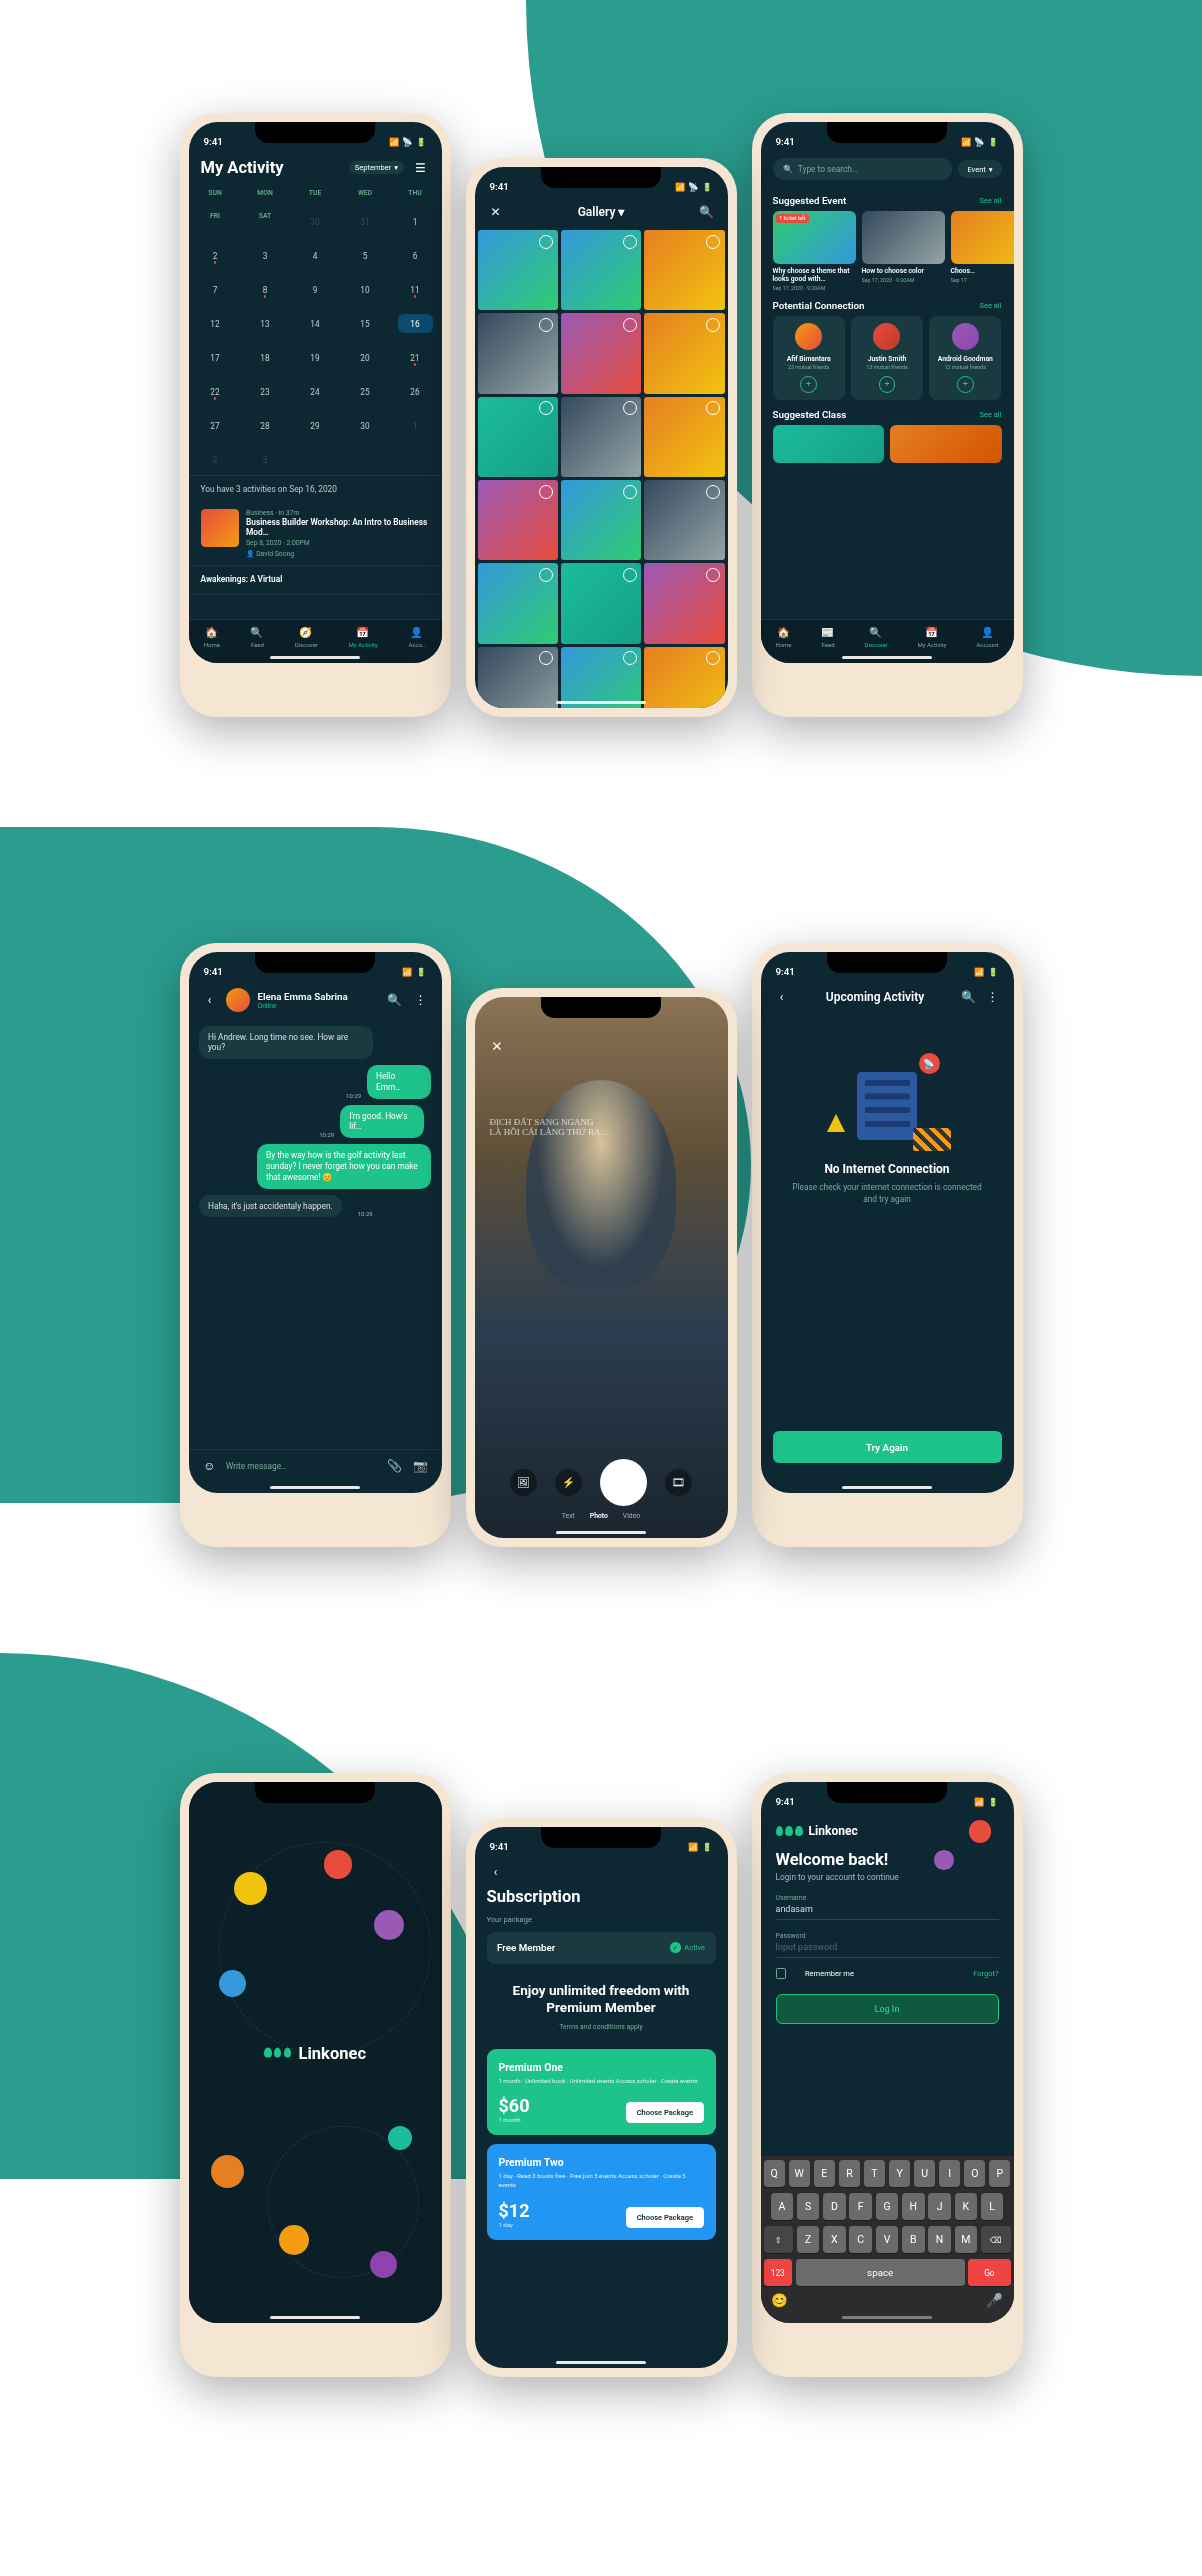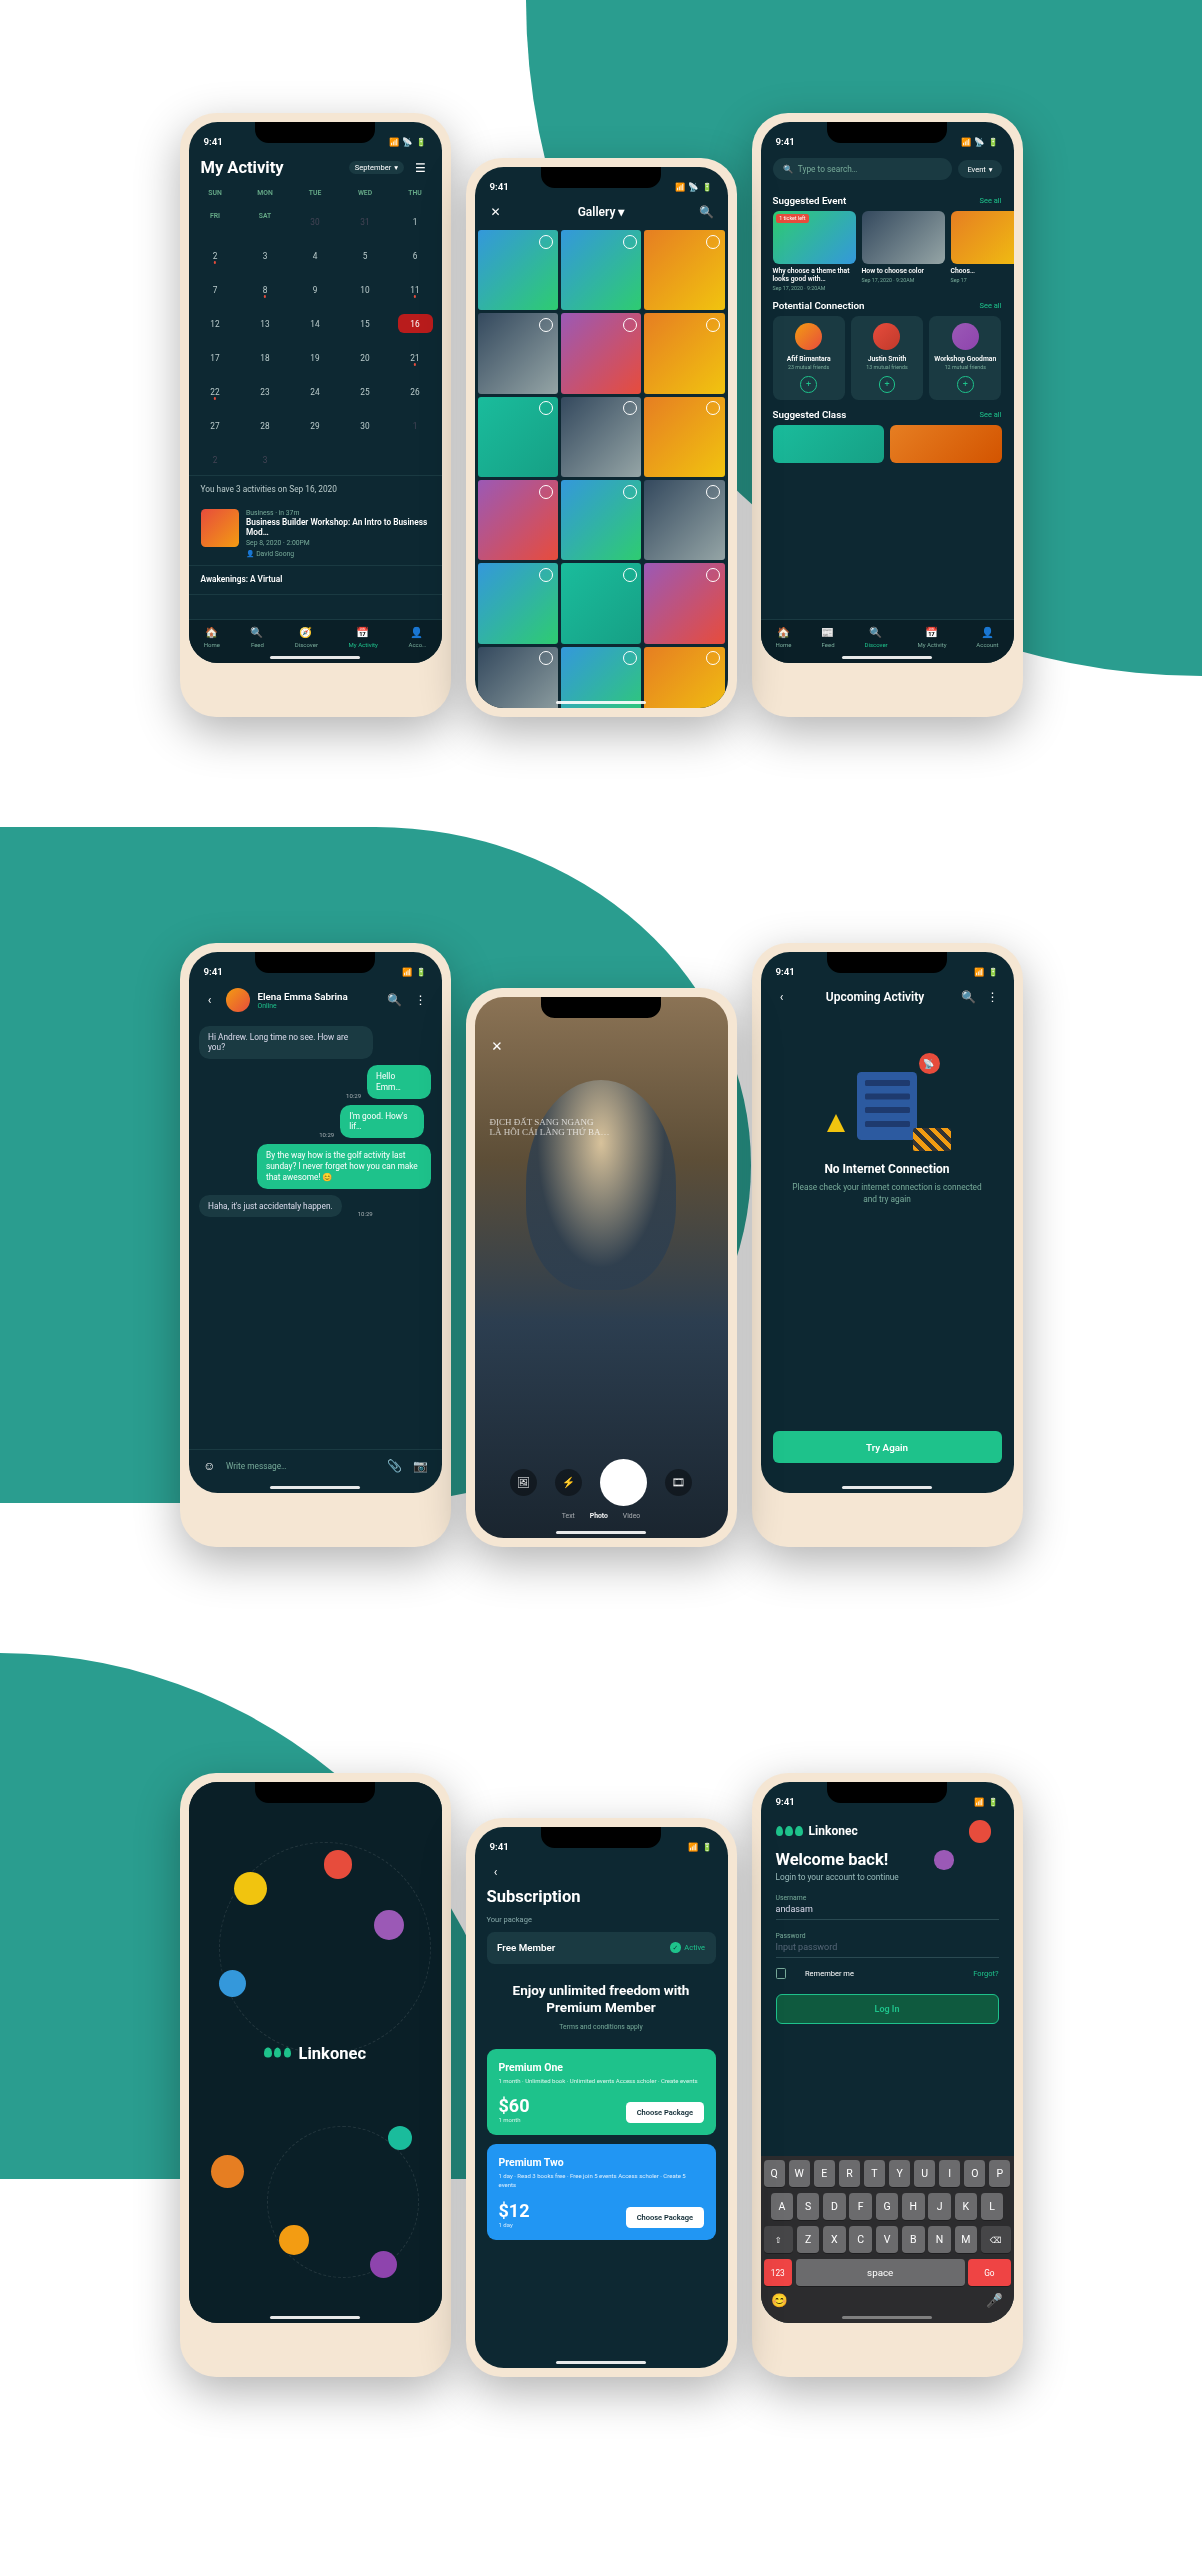--- a/index.html
+++ b/index.html
@@ -79,21 +79,21 @@
 .title-md { font-size: 12px; font-weight: 600; }
 .small { font-size: 7.5px; color: #8aa; }
 .accent { color: #1ec28b; }
 .pill { font-size: 7.5px; padding: 2.3px 6px; border-radius: 7.5px; background: #1a3a42; display: inline-flex; align-items: center; gap: 3px; }
 
 
 .cal-grid { display: grid; grid-template-columns: repeat(5, 1fr); gap: 15px; padding: 6px 9px; font-size: 8.3px; text-align: center; }
 .cal-day-h { color: #6a8; font-size: 6.8px; font-weight: 600; }
 .cal-cell { padding: 4.5px 0; color: #bcc; position: relative; }
 .cal-cell.dim { color: #445; }
-.cal-cell.sel { background: #b91c1c; border-radius: 6px; color: #fff; font-weight: 400; }
+.cal-cell.sel { background: #0c4a6e; border-radius: 6px; color: #fff; font-weight: 400; }
 .cal-dot::after { content: ''; position: absolute; bottom: 1.5px; left: 50%; transform: translateX(-50%); width: 2.3px; height: 2.3px; background: #e74c3c; border-radius: 50%; }
 .activity-notice { font-size: 8.3px; color: #bcc; padding: 7.5px 12px; border-top: 0.8px solid #1a3a42; }
 .act-card { display: flex; gap: 7.5px; padding: 7.5px 12px; border-bottom: 0.8px solid #1a3a42; }
 .act-thumb { width: 38px; height: 38px; background: linear-gradient(135deg,#8e44ad,#3498db); border-radius: 4.5px; flex-shrink: 0; }
 .act-body { flex: 1; font-size: 7.5px; }
 .act-title { font-size: 8.3px; font-weight: 600; color: #fff; margin-bottom: 2.3px; }
 .act-meta { color: #7a9; font-size: 6.8px; }
 .bottom-nav { position: absolute; bottom: 0; left: 0; right: 0; display: flex; justify-content: space-around; padding: 6px 0 15px; background: #0a1f27; border-top: 0.8px solid #1a3a42; }
 .nav-item { display: flex; flex-direction: column; align-items: center; gap: 1.5px; font-size: 6px; color: #7a9; }
 .nav-item.active { color: #1ec28b; }
@@ -428,21 +428,21 @@
           <div class="conn-add">+</div>
         </div>
         <div class="conn-card">
           <div class="avatar b"></div>
           <div class="conn-name">Justin Smith</div>
           <div class="conn-meta">13 mutual friends</div>
           <div class="conn-add">+</div>
         </div>
         <div class="conn-card">
           <div class="avatar c"></div>
-          <div class="conn-name">Workshop Goodman</div>
+          <div class="conn-name">Android Goodman</div>
           <div class="conn-meta">12 mutual friends</div>
           <div class="conn-add">+</div>
         </div>
       </div>
       <div class="sec-head">
           <h3>Suggested Class</h3>
           <span class="seeall">See all</span>
         </div>
       <div class="class-row">
         <div class="class-card"></div>

